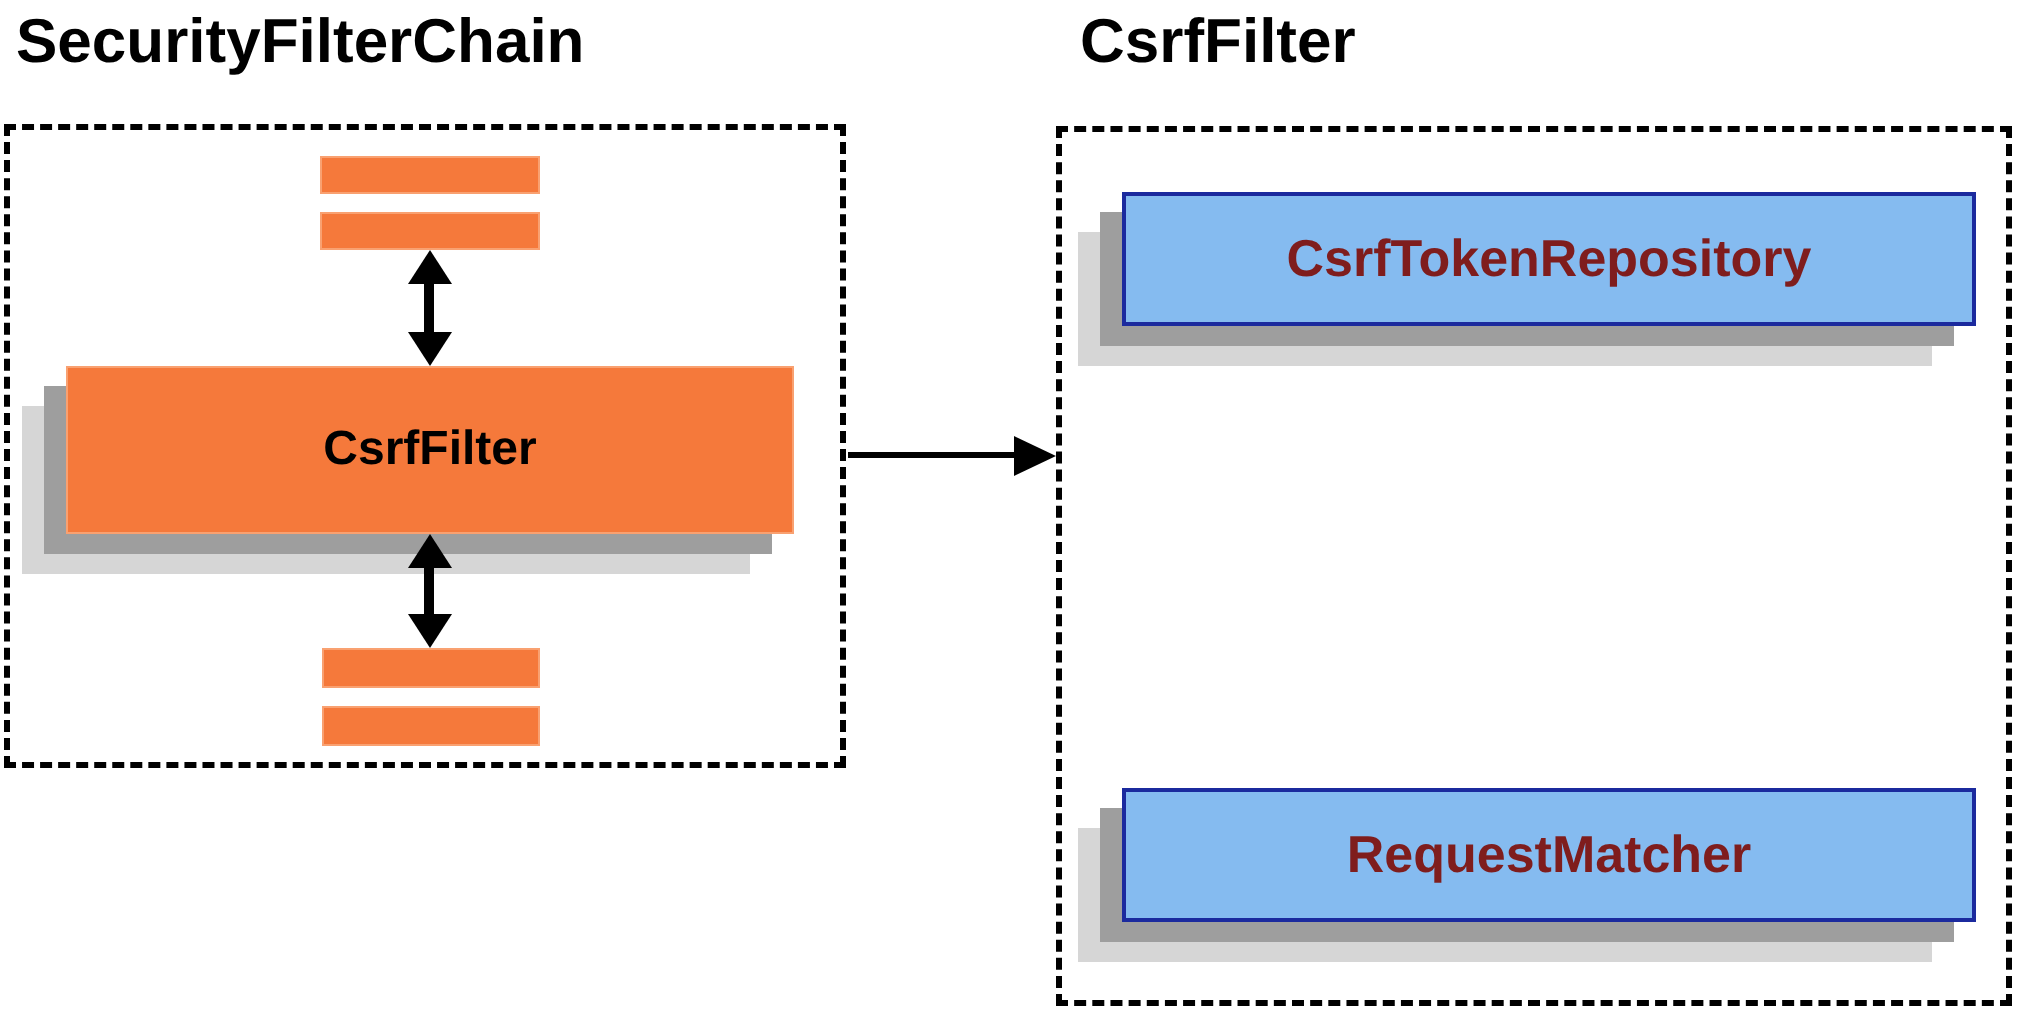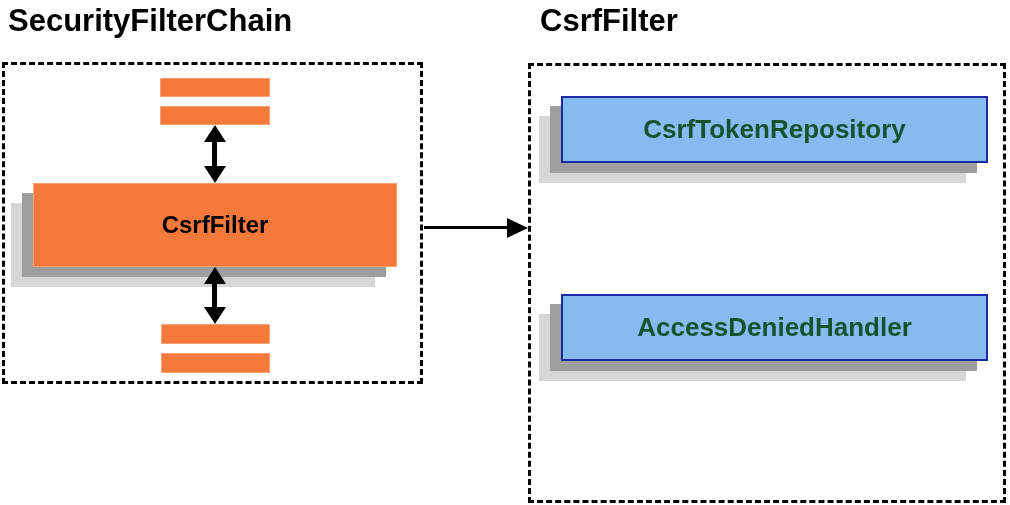--- a/index.html
+++ b/index.html
@@ -56,21 +56,21 @@
   .component {
     position:absolute; left:30px; width:427px; height:67px;
     background:var(--blue-fill); border:2px solid var(--blue-border);
     box-shadow:-11px 10px 0 var(--shadow-dark), -22px 20px 0 var(--shadow-light);
     display:flex; align-items:center; justify-content:center;
   }
   .c0 { top:30px; }
   .c1 { top:128px; }
   .c2 { top:228px; }
   .c3 { top:328px; }
-  .component-label { font-size:26px; font-weight:bold; color:#14532d; }
+  .component-label { font-size:26px; font-weight:bold; color:#7f1d1d; }
 </style>
 </head>
 <body>
 
 <div class="canvas">
 
   <div class="title left">SecurityFilterChain</div>
   <div class="title right">CsrfFilter</div>
 
   <div class="dashed left-box">
@@ -99,18 +99,18 @@
 
   <div class="h-arrow">
     <span class="hline"></span>
     <span class="tri-right"></span>
   </div>
 
   <div class="dashed right-box">
     <div class="component c0">
       <span class="component-label">CsrfTokenRepository</span>
     </div>
-    <div class="component c2">
-      <span class="component-label">AccessDeniedHandler</span>
+    <div class="component c3">
+      <span class="component-label">RequestMatcher</span>
     </div>
   </div>
 
 </div>
 
 </body></html>

